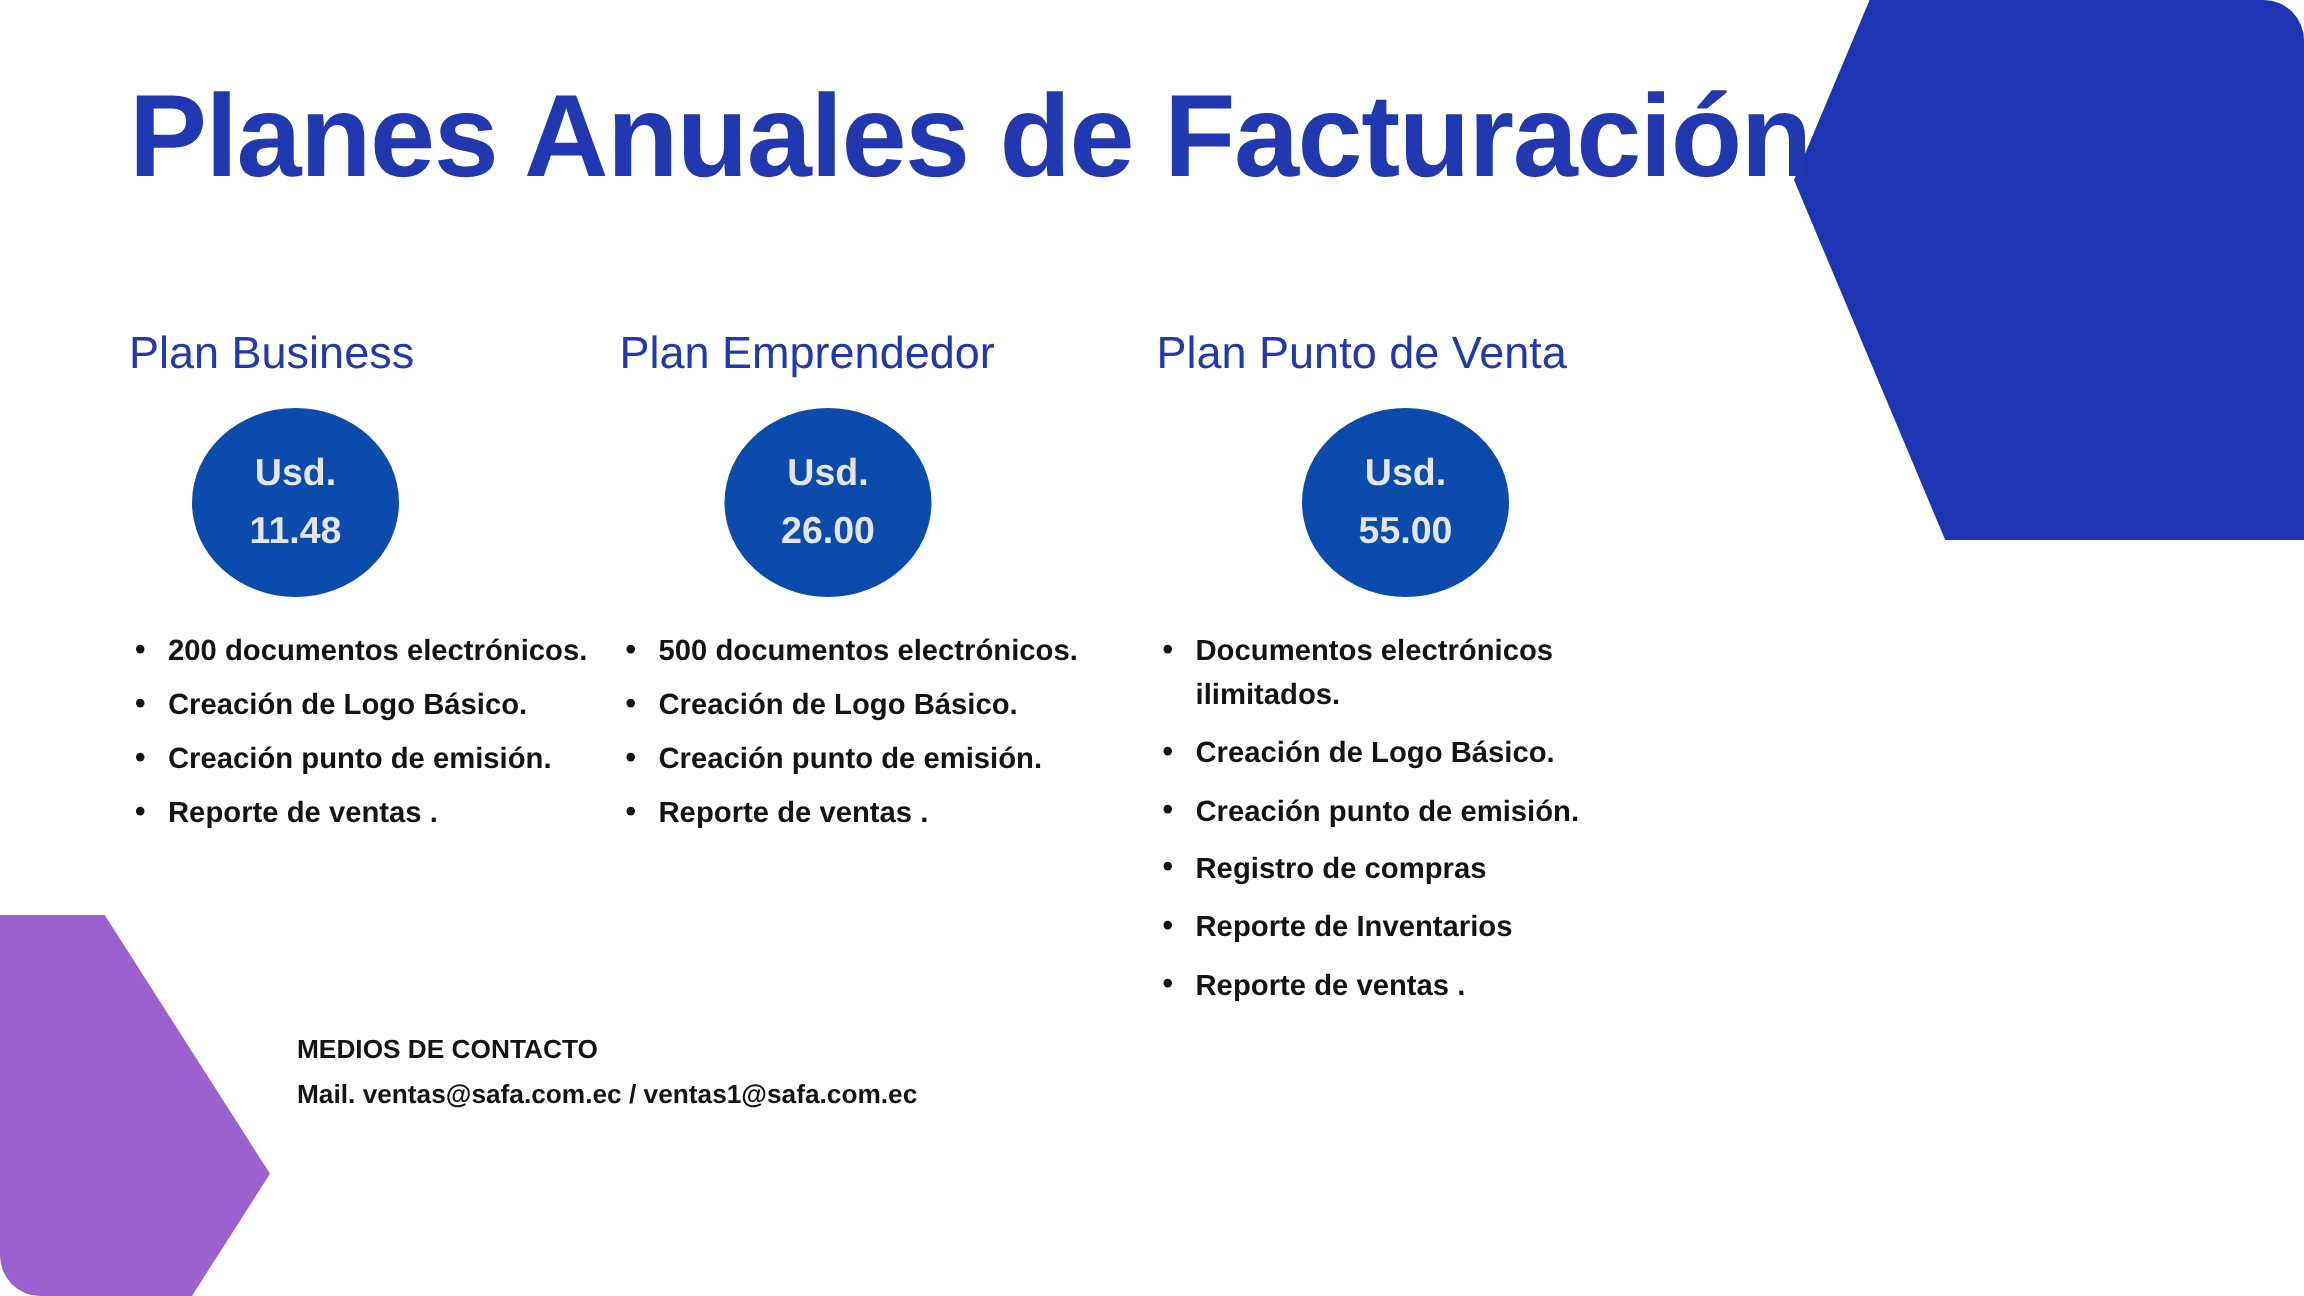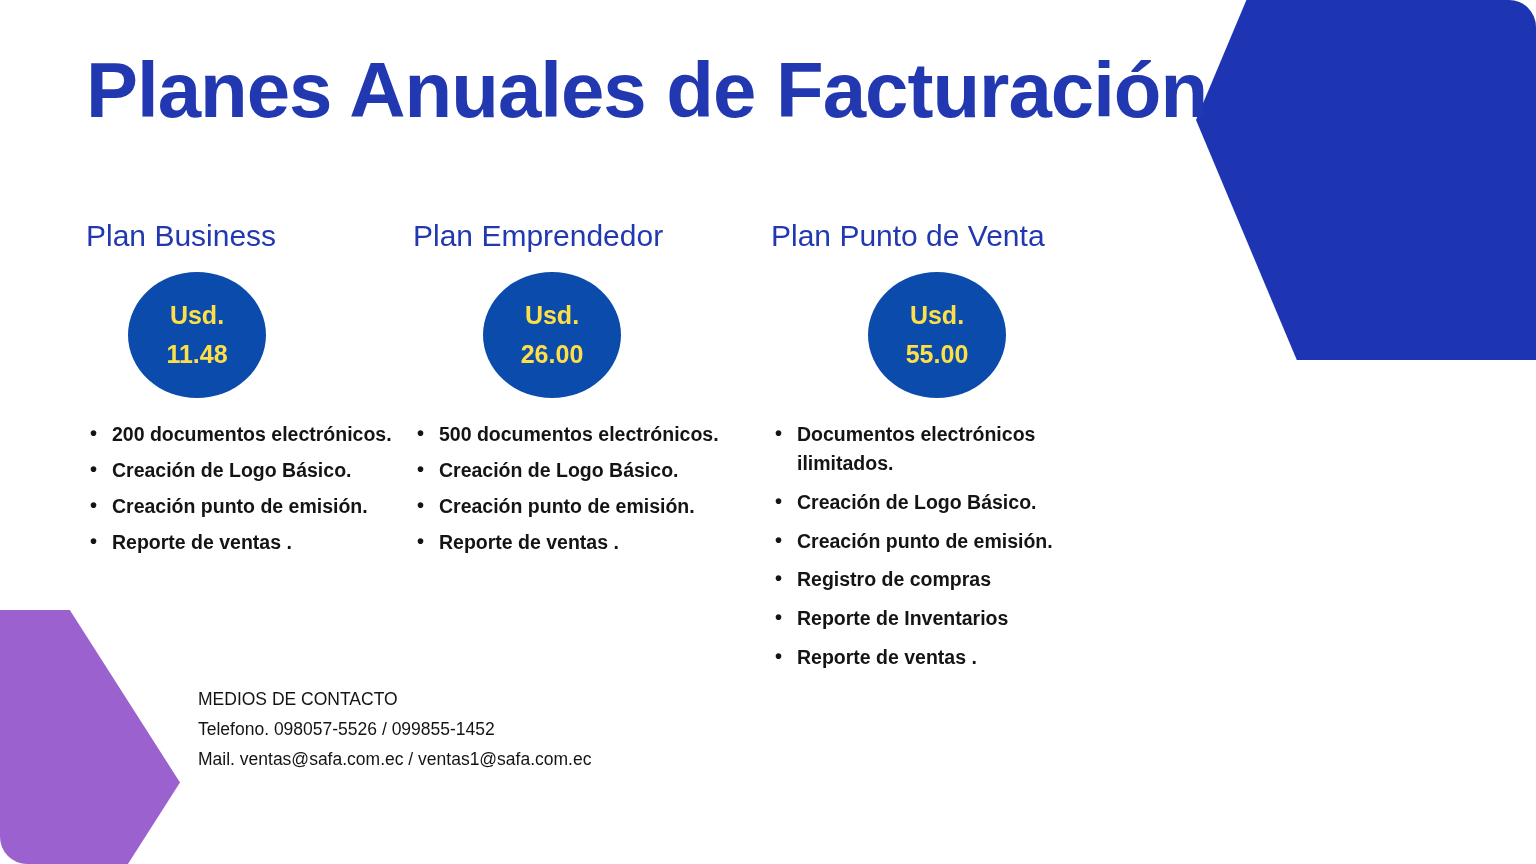--- a/index.html
+++ b/index.html
@@ -88,21 +88,21 @@
   .plan-0 .price-row { padding-left: 42px; }
   .plan-1 .price-row { padding-left: 70px; }
   .plan-2 .price-row { padding-left: 97px; }
 
   .price-circle {
     margin-top: 18px;
     width: 138px;
     height: 126px;
     border-radius: 50%;
     background: #0B4BAB;
-    color: #fde047;
+    color: #e5e5e5;
     display: flex;
     flex-direction: column;
     align-items: center;
     justify-content: center;
     font-weight: 700;
     font-size: 25px;
     line-height: 1.55;
   }
   .price-currency,
   .price-amount { display: block; }
@@ -130,21 +130,21 @@
     line-height: 1.48;
   }
   .plan-2 .features li { margin-bottom: 10px; }
 
   
   .contact {
     position: absolute;
     left: 198px;
     top: 684px;
     font-size: 17.5px;
-    font-weight: 400;
+    font-weight: 700;
     color: #141414;
     line-height: 1.72;
     white-space: nowrap;
   }
   .contact div { display: block; }
 </style>
 </head>
 <body>
 
 <div class="slide">
@@ -203,17 +203,16 @@
         <li>Registro de compras</li>
         <li>Reporte de Inventarios</li>
         <li>Reporte de ventas .</li>
       </ul>
     </div>
 
   </div>
 
   <div class="contact">
     <div>MEDIOS DE CONTACTO</div>
-    <div>Telefono.  098057-5526  / 099855-1452</div>
     <div>Mail. ventas@safa.com.ec / ventas1@safa.com.ec</div>
   </div>
 
 </div>
 
 </body></html>

